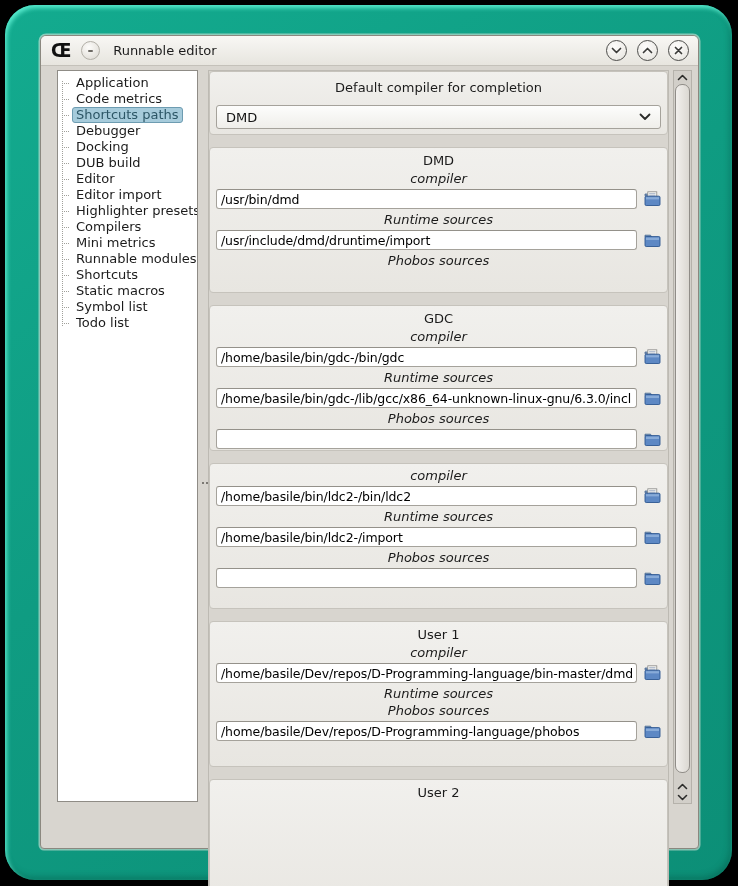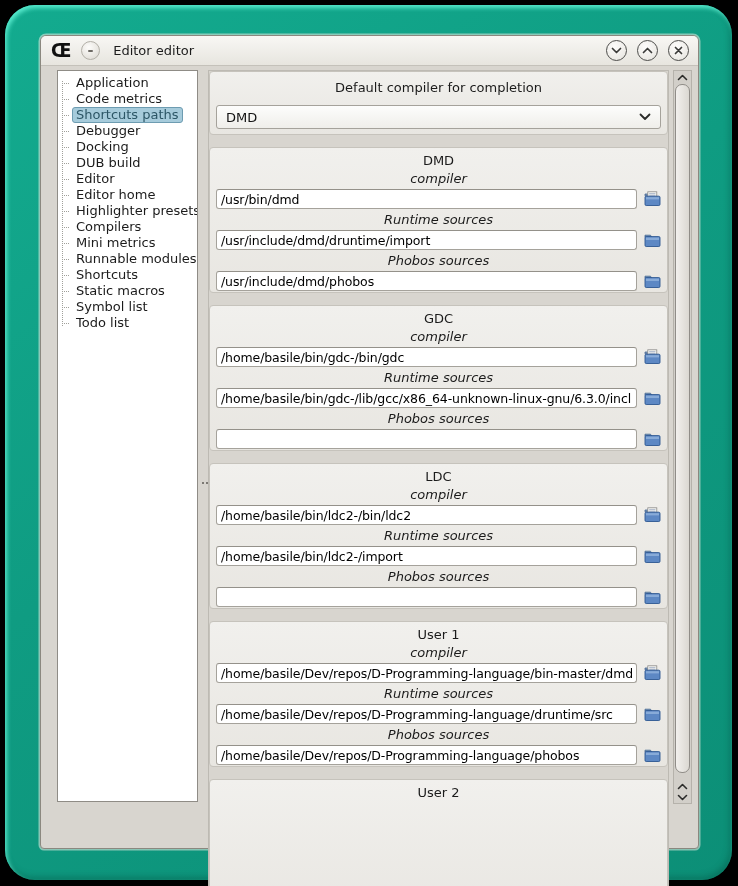--- a/index.html
+++ b/index.html
@@ -110,21 +110,21 @@
 <body>
 
 <div class="frame">
   <div class="window">
 
     <div class="titlebar">
       <span class="app-logo">Œ</span>
       <button class="menu-btn">
         <span class="menu-dot"></span>
       </button>
-      <span class="title-text">Editor editor</span>
+      <span class="title-text">Runnable editor</span>
       <span class="win-btns">
         <button class="win-btn">
           <svg width="11" height="7" viewBox="0 0 11 7">
               <polyline points="1.5,1.5 5.5,5.5 9.5,1.5" fill="none" stroke="#3a3a38" stroke-width="1.7" stroke-linecap="round" stroke-linejoin="round"></polyline>
             </svg>
         </button>
         <button class="win-btn">
           <svg width="11" height="7" viewBox="0 0 11 7">
               <polyline points="1.5,5.5 5.5,1.5 9.5,5.5" fill="none" stroke="#3a3a38" stroke-width="1.7" stroke-linecap="round" stroke-linejoin="round"></polyline>
             </svg>
@@ -164,21 +164,21 @@
         <div class="side-item">
             <span class="stub"></span>
             <span class="side-label">DUB build</span>
           </div>
         <div class="side-item">
             <span class="stub"></span>
             <span class="side-label">Editor</span>
           </div>
         <div class="side-item">
             <span class="stub"></span>
-            <span class="side-label">Editor home</span>
+            <span class="side-label">Editor import</span>
           </div>
         <div class="side-item">
             <span class="stub"></span>
             <span class="side-label">Highlighter presets</span>
           </div>
         <div class="side-item">
             <span class="stub"></span>
             <span class="side-label">Compilers</span>
           </div>
         <div class="side-item">
@@ -243,30 +243,20 @@
             <input spellcheck="false" value="/usr/include/dmd/druntime/import" style="">
             <button class="icon-btn">
               <svg width="17" height="16" viewBox="0 0 17 16">
                   <path d="M1 3.2 h5.5 l1.2 1.8 H1 z" fill="#7d9abf" stroke="#44668f" stroke-width="0.8"></path>
                   <rect x="1" y="4.6" width="15" height="9.9" rx="1.2" fill="#5d88c4" stroke="#2c5791" stroke-width="0.9"></rect>
                   <rect x="2" y="5.6" width="13" height="2.4" fill="#8fb1dc" opacity="0.85"></rect>
                 </svg>
             </button>
           </div>
           <div class="fld-label">Phobos sources</div>
-          <div class="fld-row">
-            <input spellcheck="false" value="/usr/include/dmd/phobos" style="">
-            <button class="icon-btn">
-              <svg width="17" height="16" viewBox="0 0 17 16">
-                  <path d="M1 3.2 h5.5 l1.2 1.8 H1 z" fill="#7d9abf" stroke="#44668f" stroke-width="0.8"></path>
-                  <rect x="1" y="4.6" width="15" height="9.9" rx="1.2" fill="#5d88c4" stroke="#2c5791" stroke-width="0.9"></rect>
-                  <rect x="2" y="5.6" width="13" height="2.4" fill="#8fb1dc" opacity="0.85"></rect>
-                </svg>
-            </button>
-          </div>
         </div>
 
         <div class="groupbox">
           <div class="group-title">GDC</div>
           <div class="fld-label">compiler</div>
           <div class="fld-row">
             <input spellcheck="false" value="/home/basile/bin/gdc-/bin/gdc" style="">
             <button class="icon-btn">
               <svg width="17" height="16" viewBox="0 0 17 16">
                   <path d="M1 3 h5 l1.2 1.8 H1 z" fill="#7d9abf" stroke="#44668f" stroke-width="0.8"></path>
@@ -295,21 +285,20 @@
               <svg width="17" height="16" viewBox="0 0 17 16">
                   <path d="M1 3.2 h5.5 l1.2 1.8 H1 z" fill="#7d9abf" stroke="#44668f" stroke-width="0.8"></path>
                   <rect x="1" y="4.6" width="15" height="9.9" rx="1.2" fill="#5d88c4" stroke="#2c5791" stroke-width="0.9"></rect>
                   <rect x="2" y="5.6" width="13" height="2.4" fill="#8fb1dc" opacity="0.85"></rect>
                 </svg>
             </button>
           </div>
         </div>
 
         <div class="groupbox">
-          <div class="group-title">LDC</div>
           <div class="fld-label">compiler</div>
           <div class="fld-row">
             <input spellcheck="false" value="/home/basile/bin/ldc2-/bin/ldc2" style="">
             <button class="icon-btn">
               <svg width="17" height="16" viewBox="0 0 17 16">
                   <path d="M1 3 h5 l1.2 1.8 H1 z" fill="#7d9abf" stroke="#44668f" stroke-width="0.8"></path>
                   <rect x="3.8" y="0.8" width="9" height="7.5" fill="#f6f6f3" stroke="#8a8a88" stroke-width="0.8"></rect>
                   <path d="M5.2 2.6 h6.2 M5.2 4.2 h6.2 M5.2 5.8 h6.2" stroke="#9aa8c0" stroke-width="0.8"></path>
                   <rect x="1" y="5.2" width="15" height="9.3" rx="1.2" fill="#5d88c4" stroke="#2c5791" stroke-width="0.9"></rect>
                   <rect x="2" y="6.2" width="13" height="2.2" fill="#8fb1dc" opacity="0.85"></rect>
@@ -349,30 +338,20 @@
               <svg width="17" height="16" viewBox="0 0 17 16">
                   <path d="M1 3 h5 l1.2 1.8 H1 z" fill="#7d9abf" stroke="#44668f" stroke-width="0.8"></path>
                   <rect x="3.8" y="0.8" width="9" height="7.5" fill="#f6f6f3" stroke="#8a8a88" stroke-width="0.8"></rect>
                   <path d="M5.2 2.6 h6.2 M5.2 4.2 h6.2 M5.2 5.8 h6.2" stroke="#9aa8c0" stroke-width="0.8"></path>
                   <rect x="1" y="5.2" width="15" height="9.3" rx="1.2" fill="#5d88c4" stroke="#2c5791" stroke-width="0.9"></rect>
                   <rect x="2" y="6.2" width="13" height="2.2" fill="#8fb1dc" opacity="0.85"></rect>
                 </svg>
             </button>
           </div>
           <div class="fld-label">Runtime sources</div>
-          <div class="fld-row">
-            <input spellcheck="false" value="/home/basile/Dev/repos/D-Programming-language/druntime/src" style="">
-            <button class="icon-btn">
-              <svg width="17" height="16" viewBox="0 0 17 16">
-                  <path d="M1 3.2 h5.5 l1.2 1.8 H1 z" fill="#7d9abf" stroke="#44668f" stroke-width="0.8"></path>
-                  <rect x="1" y="4.6" width="15" height="9.9" rx="1.2" fill="#5d88c4" stroke="#2c5791" stroke-width="0.9"></rect>
-                  <rect x="2" y="5.6" width="13" height="2.4" fill="#8fb1dc" opacity="0.85"></rect>
-                </svg>
-            </button>
-          </div>
           <div class="fld-label">Phobos sources</div>
           <div class="fld-row">
             <input spellcheck="false" value="/home/basile/Dev/repos/D-Programming-language/phobos" style="">
             <button class="icon-btn">
               <svg width="17" height="16" viewBox="0 0 17 16">
                   <path d="M1 3.2 h5.5 l1.2 1.8 H1 z" fill="#7d9abf" stroke="#44668f" stroke-width="0.8"></path>
                   <rect x="1" y="4.6" width="15" height="9.9" rx="1.2" fill="#5d88c4" stroke="#2c5791" stroke-width="0.9"></rect>
                   <rect x="2" y="5.6" width="13" height="2.4" fill="#8fb1dc" opacity="0.85"></rect>
                 </svg>
             </button>

